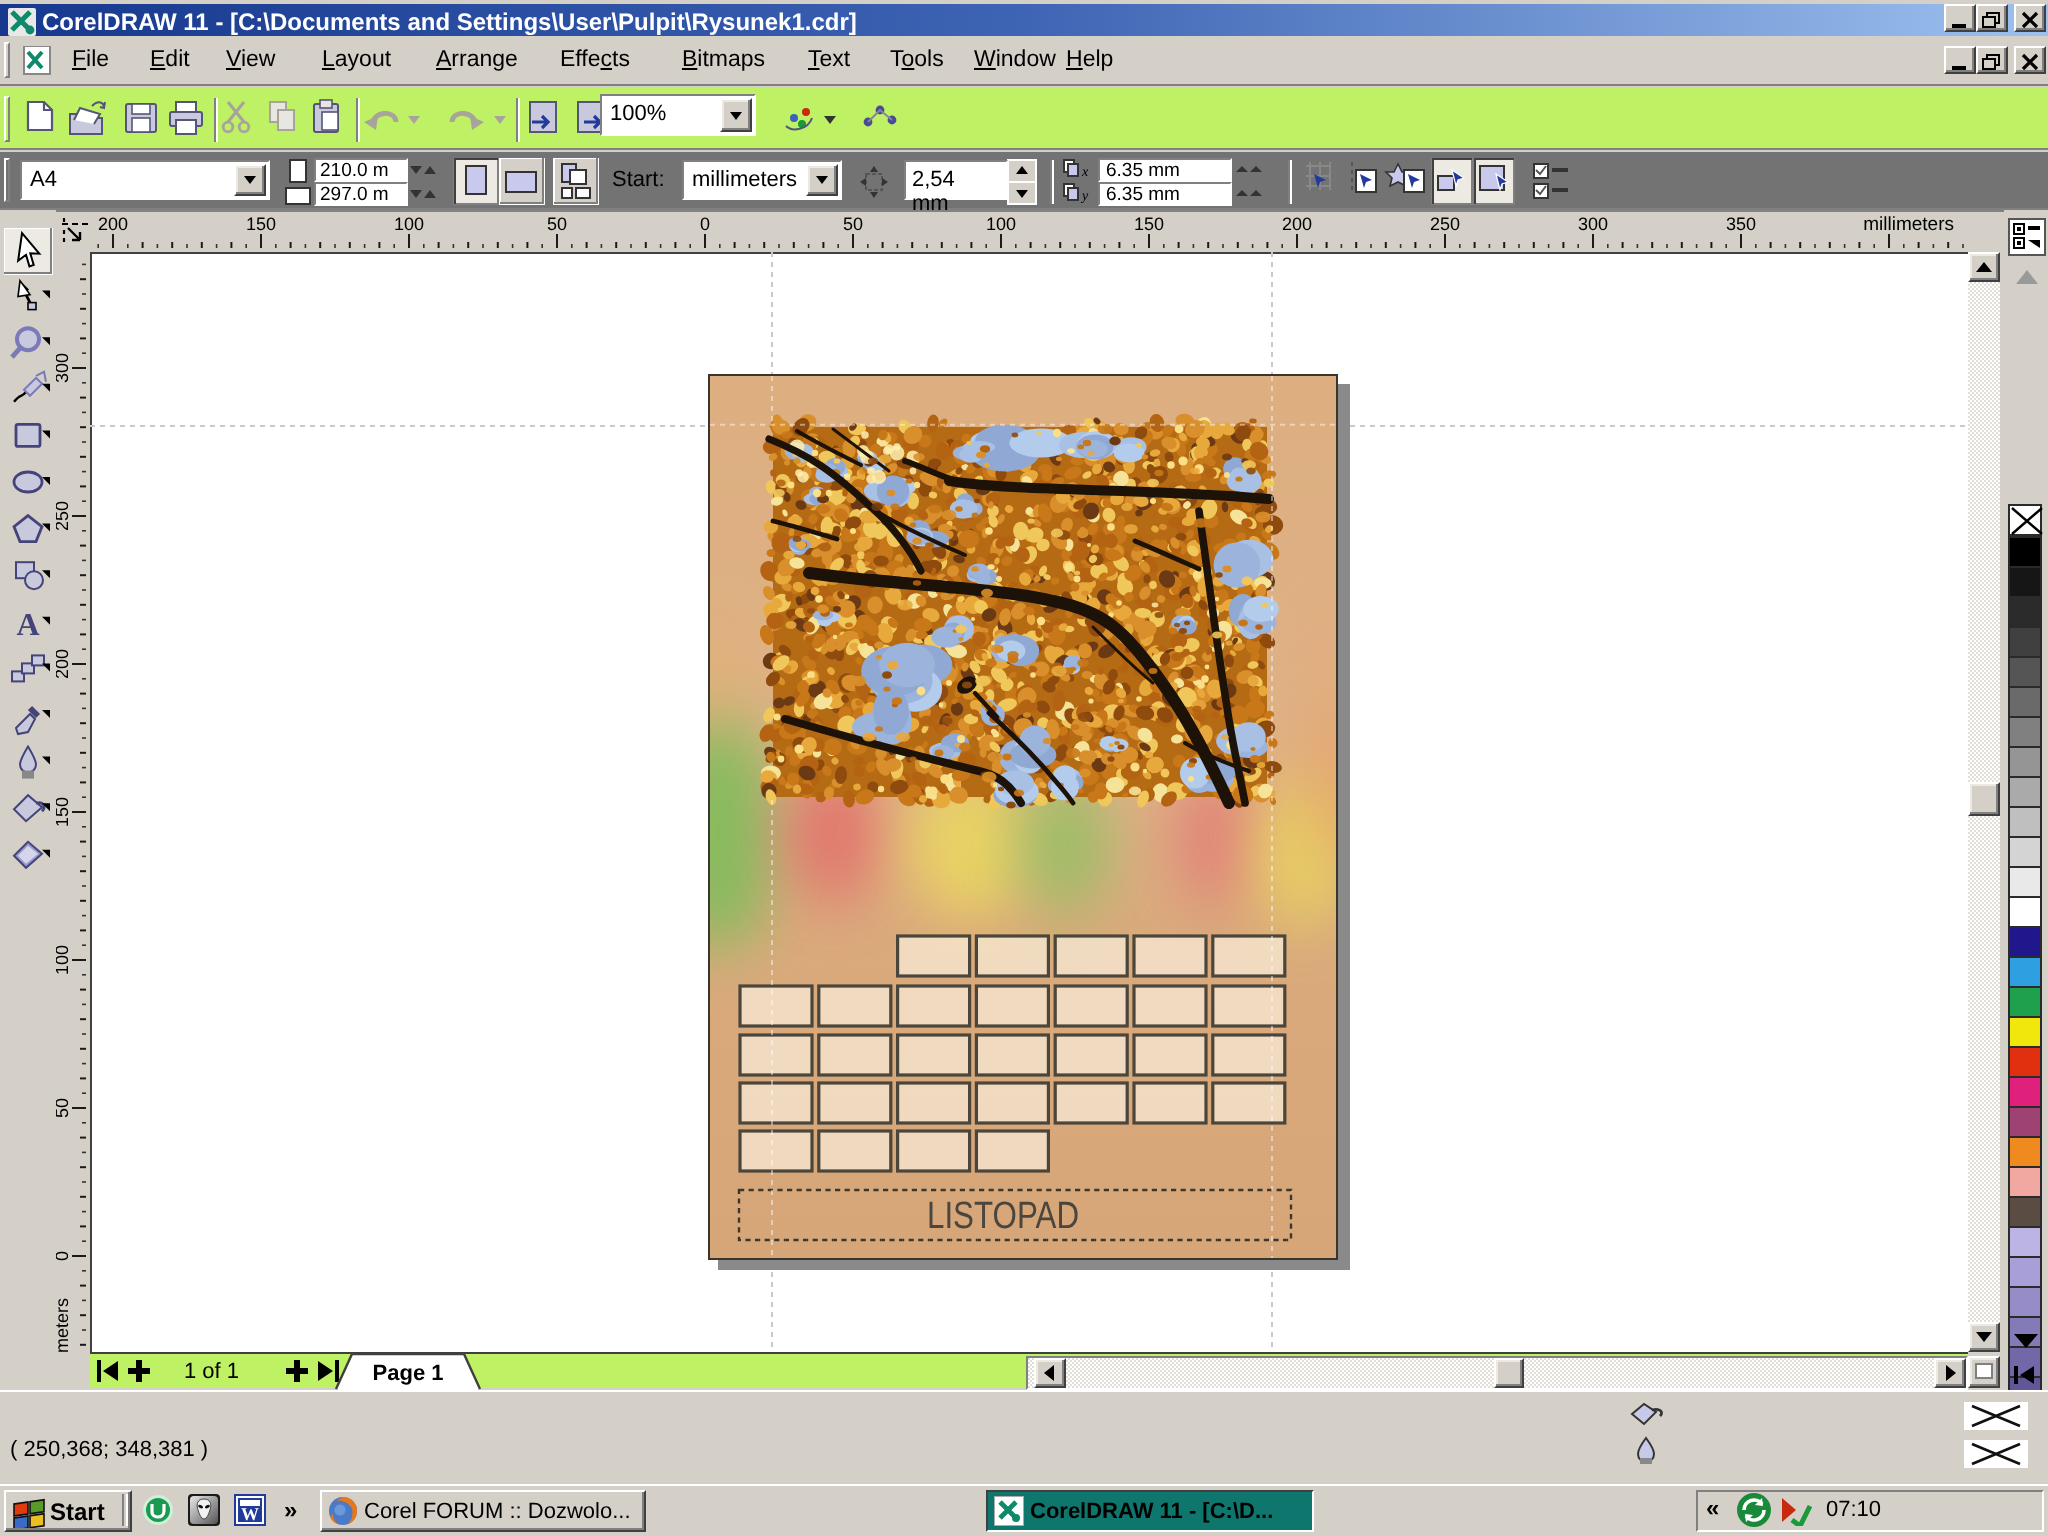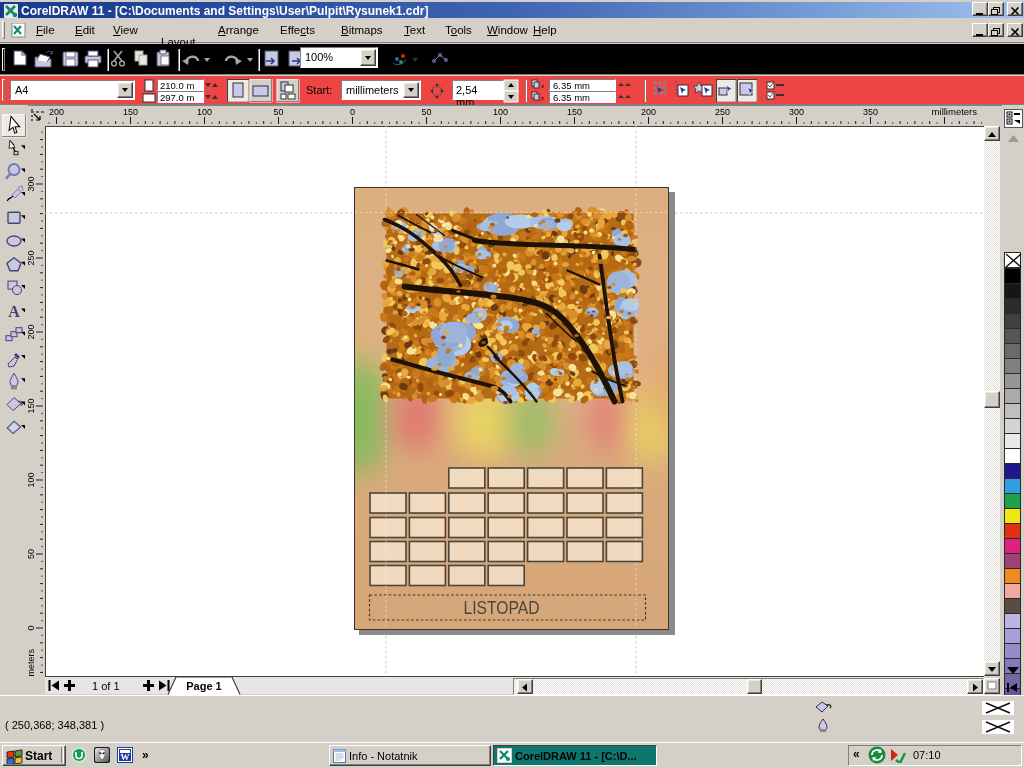--- a/index.html
+++ b/index.html
@@ -36,40 +36,40 @@
     </svg></div>
 <div class="abs" style="left:0;top:18px;width:1024px;height:25px;background:#D4D0C8;border-bottom:1px solid #808080">
     <div class="abs grip" style="left:2px;top:3px;height:18px"></div>
     <svg class="abs" style="left:11px;top:5px" width="15" height="15">
       <rect width="13" height="14" x="1" fill="#fff" stroke="#888"></rect>
       <path d="M3,3 L10,11 M10,3 L3,11" stroke="#0E8A6A" stroke-width="2"></path>
     </svg>
     <div class="menu abs" style="left:36px;top:6px"><u>F</u>ile</div>
     <div class="menu abs" style="left:75px;top:6px"><u>E</u>dit</div>
     <div class="menu abs" style="left:113px;top:6px"><u>V</u>iew</div>
-    <div class="menu abs" style="left:161px;top:18px"><u>L</u>ayout</div>
+    <div class="menu abs" style="left:161px;top:6px"><u>L</u>ayout</div>
     <div class="menu abs" style="left:218px;top:6px"><u>A</u>rrange</div>
     <div class="menu abs" style="left:280px;top:6px">Effe<u>c</u>ts</div>
     <div class="menu abs" style="left:341px;top:6px"><u>B</u>itmaps</div>
     <div class="menu abs" style="left:404px;top:6px"><u>T</u>ext</div>
     <div class="menu abs" style="left:445px;top:6px">T<u>o</u>ols</div>
     <div class="menu abs" style="left:487px;top:6px"><u>W</u>indow</div>
     <div class="menu abs" style="left:533px;top:6px"><u>H</u>elp</div>
     <div class="wbtn" style="left:972px;top:5px"><svg width="14" height="12">
         <rect x="3" y="8" width="7" height="2" fill="#000"></rect>
       </svg></div>
     <div class="wbtn" style="left:988px;top:5px"><svg width="14" height="12">
         <rect x="4.5" y="2.5" width="6" height="5" fill="none" stroke="#000"></rect>
         <rect x="2.5" y="4.5" width="6" height="5" fill="#D4D0C8" stroke="#000"></rect>
       </svg></div>
     <div class="wbtn" style="left:1007px;top:5px"><svg width="14" height="12">
         <path d="M3.5,2.5 L10.5,9.5 M10.5,2.5 L3.5,9.5" stroke="#000" stroke-width="1.6"></path>
       </svg></div>
   </div>
-<div class="abs" style="left:0;top:44px;width:1024px;height:31px;background:#000000;border-bottom:1px solid #808080">
+<div class="abs" style="left:0;top:44px;width:1024px;height:31px;background:#bef264;border-bottom:1px solid #808080">
     <div class="abs grip" style="left:2px;top:4px;height:23px"></div>
     <svg class="abs" style="left:10px;top:3px" width="450" height="26">
       <path d="M4,4 h8 l4,4 v10 h-12 Z" fill="#fff" stroke="#555578" stroke-width="1.1"></path>
       <path d="M12,4 v4 h4" fill="none" stroke="#555578" stroke-width="1.1"></path>
       <path d="M25,10 h6 l2,2 h8 v8 h-16 Z" fill="#C9C9DD" stroke="#555578"></path>
       <path d="M27,13 l3,-6 l10,3 -3,5" fill="#fff" stroke="#555578"></path>
       <path d="M36,6 c3,-3 6,-2 6,1 l-2,-0.5 M42,7 l0.5,-3" stroke="#555578" fill="none"></path>
       <rect x="53" y="5" width="15" height="14" rx="1" fill="#C9C9DD" stroke="#555578"></rect>
       <rect x="56" y="5" width="9" height="5" fill="#fff" stroke="#555578" stroke-width="0.8"></rect>
       <rect x="56" y="12" width="9" height="7" fill="#fff" stroke="#555578" stroke-width="0.8"></rect>
@@ -110,21 +110,21 @@
       <circle cx="436" cy="13" r="2.2" fill="#4A4A9A"></circle>
       <path d="M424,14 L430,8 L436,13" stroke="#888" fill="none"></path>
     </svg>
     <div class="abs sunken" style="left:300px;top:3px;width:78px;height:21px;background:#fff">
       <div style="font-size:11px;padding:3px 0 0 4px">100%</div>
       <div class="raised abs" style="right:1px;top:1px;width:16px;height:17px"><svg width="14" height="15">
           <path d="M4,6 L10,6 L7,10 Z" fill="#000"></path>
         </svg></div>
     </div>
   </div>
-<div class="abs" style="left:0;top:76px;width:1024px;height:29px;background:#ef4444;border-bottom:1px solid #808080">
+<div class="abs" style="left:0;top:76px;width:1024px;height:29px;background:#737373;border-bottom:1px solid #808080">
     <div class="abs grip" style="left:2px;top:3px;height:22px"></div>
     <div class="abs sunken" style="left:10px;top:4px;width:125px;height:20px;background:#fff">
       <div style="font-size:11px;padding:3px 0 0 4px">A4</div>
       <div class="raised abs" style="right:1px;top:1px;width:16px;height:16px"><svg width="14" height="14">
           <path d="M4,5 L10,5 L7,9 Z" fill="#000"></path>
         </svg></div>
     </div>
     <svg class="abs" style="left:140px;top:3px" width="884" height="25">
       <rect x="5" y="1" width="8" height="11" fill="#fff" stroke="#333"></rect>
       <rect x="3" y="15" width="12" height="8" fill="#fff" stroke="#333"></rect>
@@ -2465,21 +2465,21 @@
     <div class="sw" style="top:628px;background:#3C3C6E"></div>
     <div class="sw" style="top:643px;background:#30305C"></div>
     <svg class="abs" style="left:4px;top:560px" width="14" height="11">
       <path d="M7,9 L13,2 L1,2 Z" fill="#000"></path>
     </svg>
     <svg class="abs" style="left:3px;top:576px" width="16" height="13">
       <rect x="2" y="2" width="2" height="9" fill="#000"></rect>
       <path d="M12,2 L5,6.5 L12,11 Z" fill="#000"></path>
     </svg>
   </div>
-<div class="abs" style="left:45px;top:676px;width:939px;height:18px;background:#e5e5e5;border-top:1px solid #404040">
+<div class="abs" style="left:45px;top:676px;width:939px;height:18px;background:#bef264;border-top:1px solid #404040">
     <svg class="abs" style="left:3px;top:2px" width="130" height="14">
       <rect x="0.5" y="1" width="2" height="11" fill="#000"></rect>
       <path d="M11,1.5 L3.5,6.5 L11,11.5 Z" fill="#000"></path>
       <rect x="16" y="5" width="11" height="3" fill="#000"></rect>
       <rect x="20" y="1" width="3" height="11" fill="#000"></rect>
       <rect x="95" y="5" width="11" height="3" fill="#000"></rect>
       <rect x="99" y="1" width="3" height="11" fill="#000"></rect>
       <path d="M111,1.5 L118.5,6.5 L111,11.5 Z" fill="#000"></path>
       <rect x="119.5" y="1" width="2" height="11" fill="#000"></rect>
     </svg>
@@ -2546,27 +2546,28 @@
       <ellipse cx="6.3" cy="6.3" rx="1.3" ry="0.8" fill="#111" transform="rotate(25 6.3 6.3)"></ellipse>
       <ellipse cx="9.7" cy="6.3" rx="1.3" ry="0.8" fill="#111" transform="rotate(-25 9.7 6.3)"></ellipse>
     </svg>
     <svg class="abs" style="left:117px;top:4px" width="16" height="16">
       <rect width="16" height="16" fill="#223A9A"></rect>
       <rect x="1.5" y="1.5" width="13" height="13" fill="none" stroke="#fff"></rect>
       <rect x="3" y="3" width="10" height="3" fill="#fff"></rect>
       <text x="8" y="13" text-anchor="middle" font-size="9" font-weight="bold" fill="#fff" font-family="Liberation Serif, serif">W</text>
     </svg>
     <div class="abs" style="left:142px;top:5px;font-size:12px;font-weight:bold">»</div>
-    <div class="tbtn" style="left:329px;width:162px">
-      <svg width="13" height="15" style="margin-right:3px">
-        <rect x="0.5" y="1.5" width="12" height="13" fill="#fff" stroke="#5577AA"></rect>
-        <rect x="0.5" y="1.5" width="12" height="2.5" fill="#A8C4E0"></rect>
-        <path d="M2.5,6 h8 M2.5,8 h8 M2.5,10 h8 M2.5,12 h5" stroke="#99AACC" stroke-width="0.8"></path>
+    <div class="tbtn" style="left:160px;width:163px">
+      <svg width="15" height="15" style="margin-right:3px">
+        <circle cx="7.5" cy="7.5" r="7" fill="#4A7AC8"></circle>
+        <path d="M7.5,0.5 A7,7 0 0 1 14.5,7.5 A7,7 0 0 1 10,14 A9,9 0 0 0 12,6 A8,8 0 0 0 4,2.5 Z" fill="#E87818"></path>
+        <path d="M1,10.5 A7,7 0 0 0 6,14.4 A6,6 0 0 1 2.5,9 Z" fill="#E87818"></path>
+        <circle cx="6" cy="7" r="2.8" fill="#7AA8E0" opacity="0.7"></circle>
       </svg>
-      <span style="font-size:11px">Info - Notatnik</span>
+      <span style="font-size:11px">Corel FORUM :: Dozwolo...</span>
     </div>
     <div class="tbtn" style="left:493px;width:164px;background:#0f766e;border-top:1px solid #404040;border-left:1px solid #404040;border-right:1px solid #fff;border-bottom:1px solid #fff;box-shadow:none">
       <svg width="15" height="15" style="margin-right:3px">
         <rect width="15" height="15" fill="#fff" stroke="#AAA"></rect>
         <path d="M3,3 L11,11 M11,3 L3,11" stroke="#0E8A6A" stroke-width="2.4"></path>
         <circle cx="11" cy="11" r="2" fill="#0E8A6A"></circle>
       </svg>
       <span style="font-size:11px;font-weight:bold">CorelDRAW 11 - [C:\D...</span>
     </div>
     <div class="abs sunken" style="left:848px;top:2px;width:174px;height:21px"></div>

